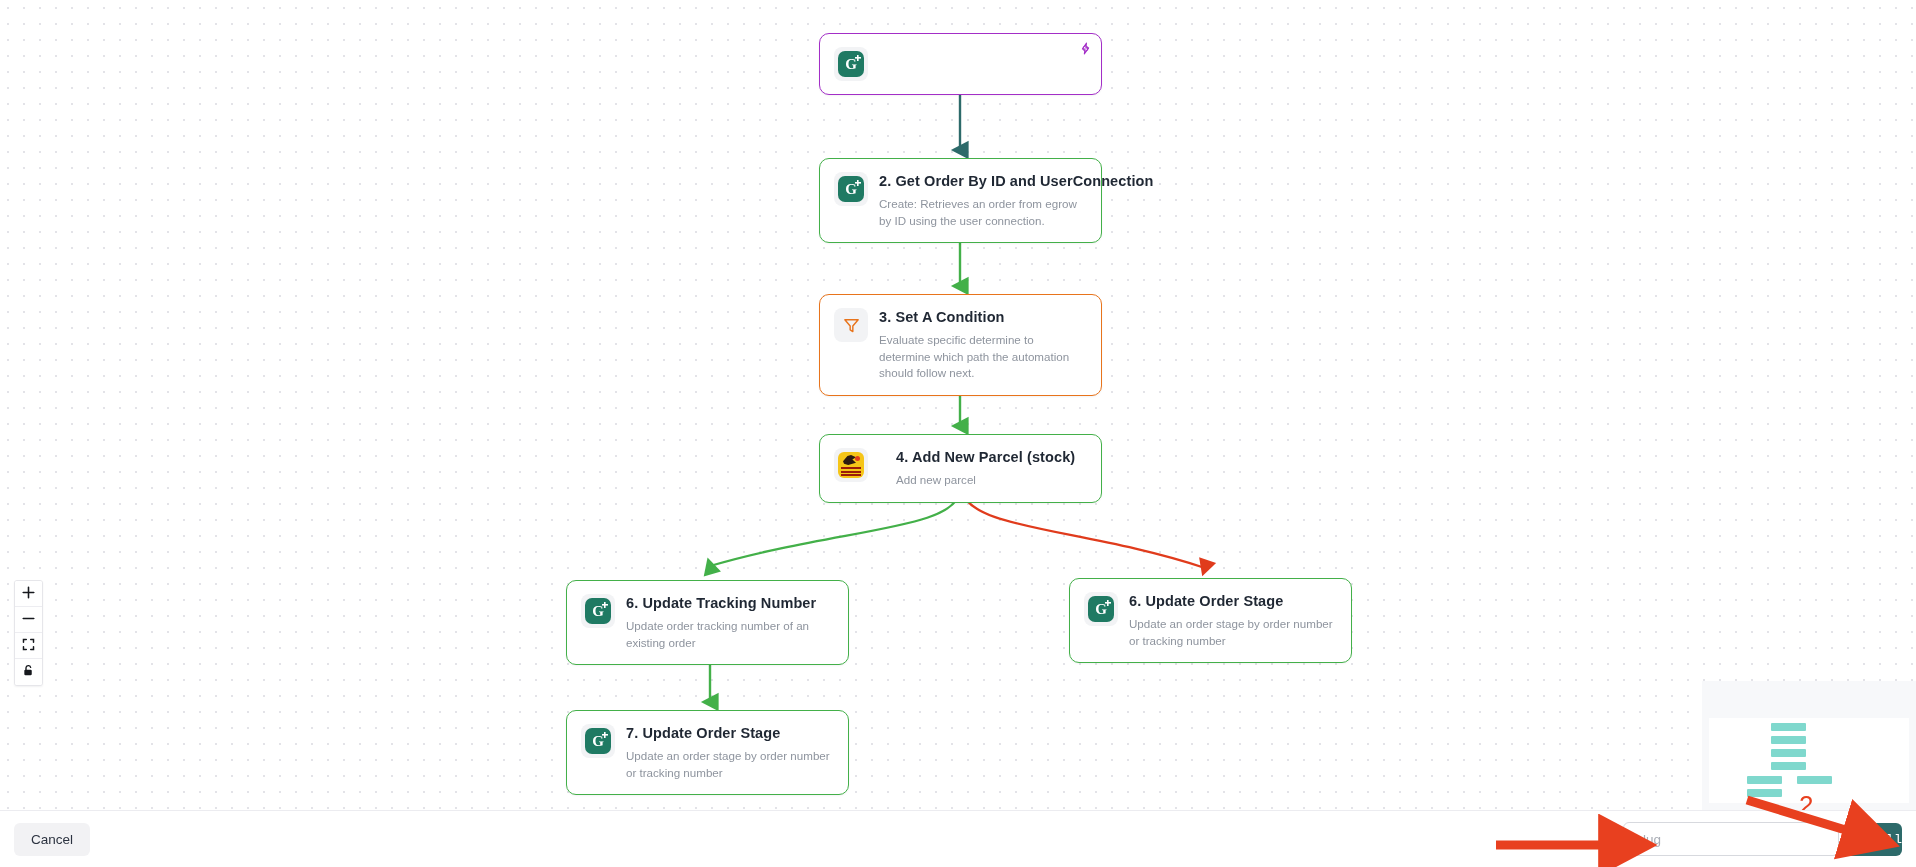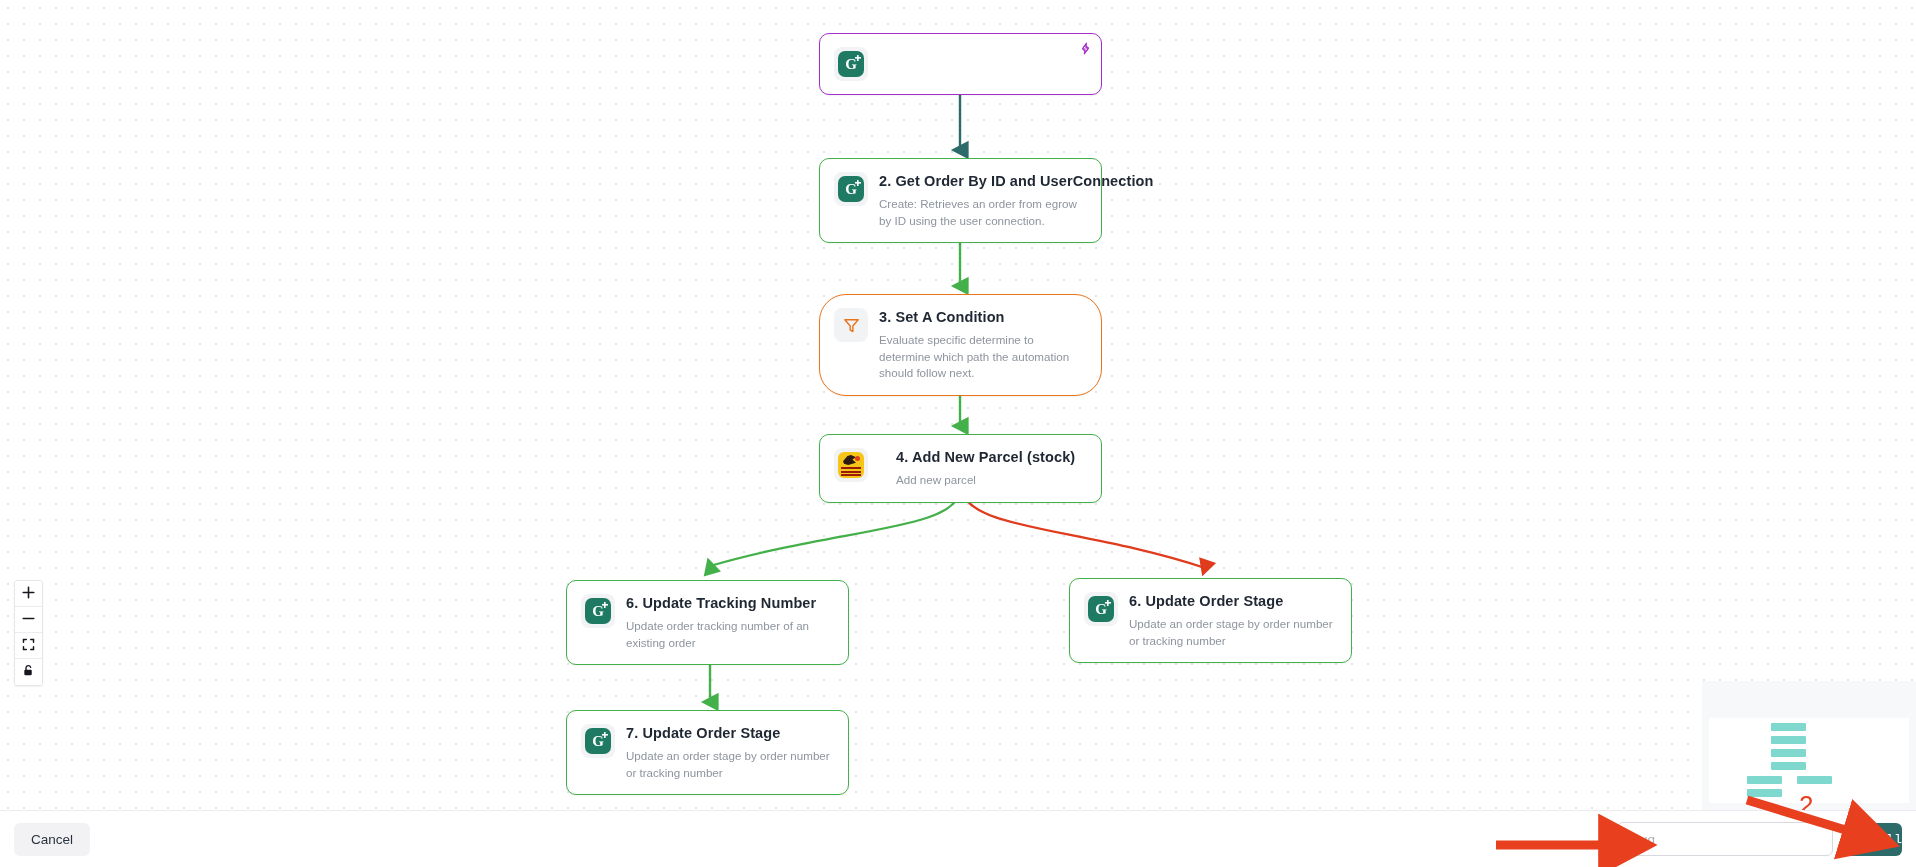--- a/index.html
+++ b/index.html
@@ -24,21 +24,21 @@
   .node {
     position: absolute;
     background: #ffffff;
     border: 1.6px solid #43b049;
     border-radius: 10px;
     display: flex; align-items: flex-start; gap: 11px;
     padding: 13px 14px;
     box-shadow: 0 1px 2px rgba(16,24,40,.05);
   }
   .node.purple { border-color: #a32ec7; }
-  .node.orange { border-color: #e8741c; border-radius: 27px; }
+  .node.orange { border-color: #e8741c; }
 
   .node-icon {
     flex: 0 0 auto; width: 34px; height: 34px; border-radius: 8px;
     background: #f2f3f5; display: flex; align-items: center; justify-content: center;
   }
   .node-body { min-width: 0; padding-top: 1px; }
   .node-title {
     font-size: 14.5px; font-weight: bold; color: #1f2733;
     letter-spacing: .1px; line-height: 1.2; white-space: nowrap;
   }
@@ -99,21 +99,21 @@
   .bottombar {
     position: absolute; left: 0; bottom: 0; width: 1916px; height: 57px;
     background: #fff; border-top: 1px solid #ececf0;
     display: flex; align-items: center; z-index: 5;
   }
   .cancel-btn {
     margin-left: 14px; background: #f2f2f4; color: #2c3340;
     border: none; border-radius: 6px; padding: 9px 17px;
     font-size: 13.5px; font-family: "Liberation Sans", sans-serif; cursor: pointer;
   }
-  .bar-right { margin-left: auto; display: flex; align-items: center; gap: 12px; margin-right: 14px; }
+  .bar-right { margin-left: auto; display: flex; align-items: center; gap: 6px; margin-right: 14px; }
   .slug-input {
     width: 216px; height: 34px; border: 1px solid #d7d9de; border-radius: 6px;
     padding: 0 12px; font-size: 13.5px; color: #2c3340;
     font-family: "Liberation Sans", sans-serif; outline: none; background: #fff;
   }
   .slug-input::placeholder { color: #a9adb5; }
   .install-btn {
     background: #2d6a6a; color: #fff; border: none; border-radius: 6px;
     padding: 9px 0; font-size: 13.5px;
     font-family: Liberation Mono, monospace; cursor: pointer;

